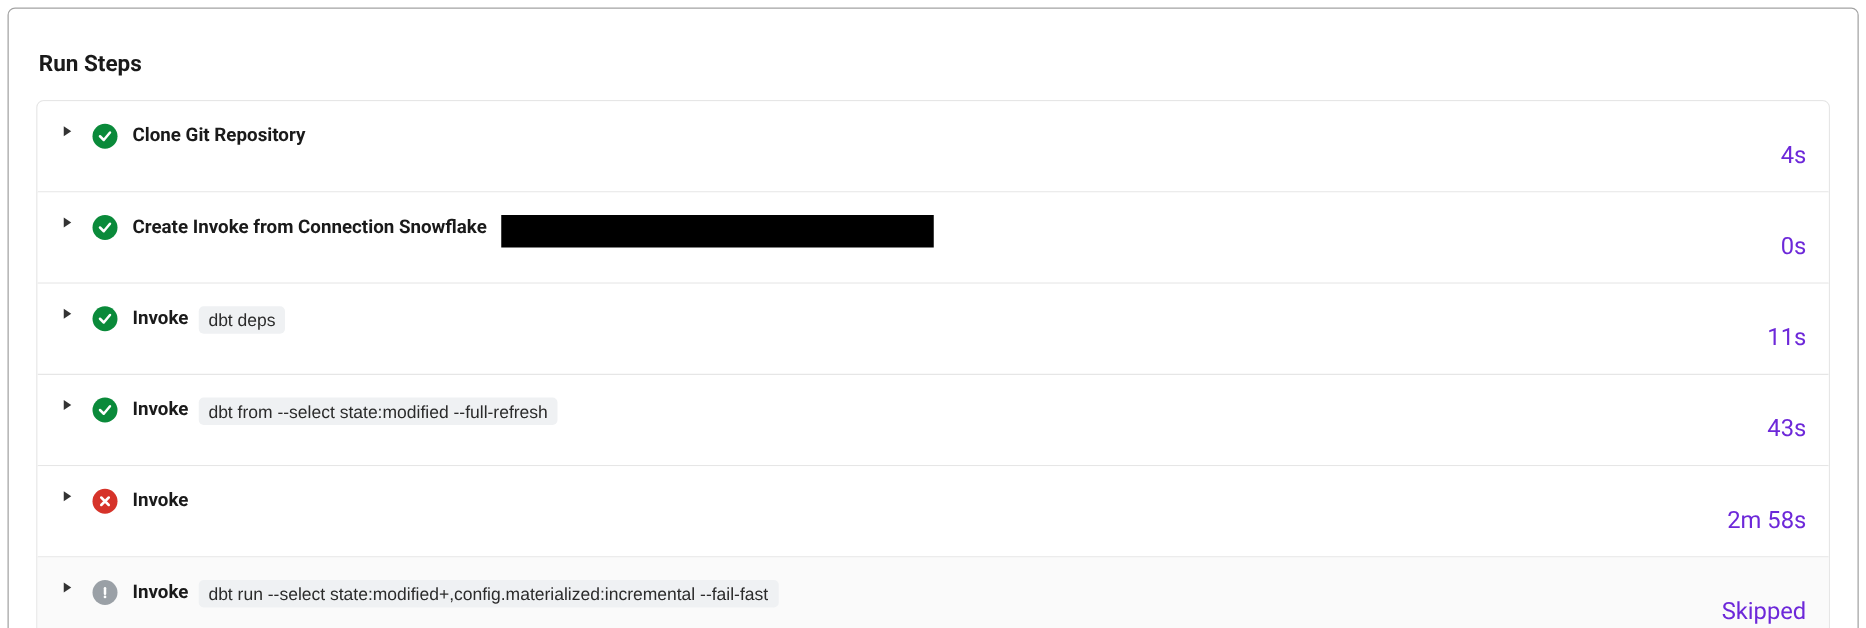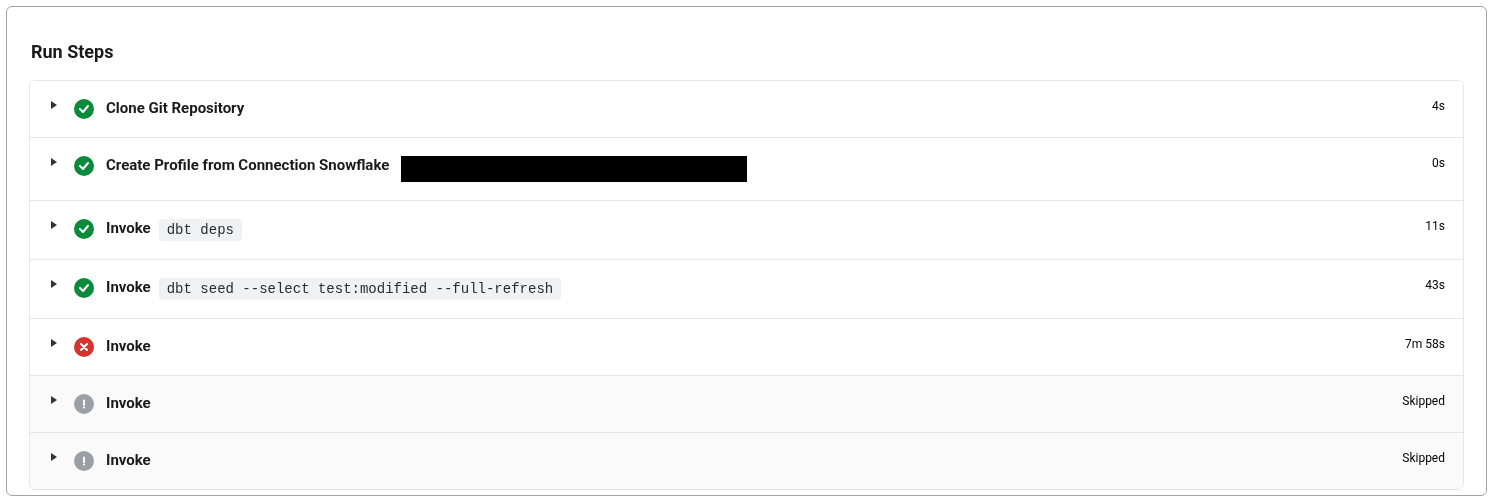--- a/index.html
+++ b/index.html
@@ -62,41 +62,42 @@
   .status-error   { background: #d6332a; }
   .status-skipped { background: #9aa0a6; }
   .status-icon svg { width: 12px; height: 12px; }
   .step-label {
     font-size: 15px;
     font-weight: 700;
     margin-right: 8px;
     white-space: nowrap;
   }
   .code-chip {
-    font-family: Liberation Mono, monospace;
+    font-family: Liberation Sans, sans-serif;
     font-size: 14px;
     background: #eff1f3;
     color: #2b2b2b;
     padding: 3px 8px;
     border-radius: 4px;
     white-space: nowrap;
   }
   .redact {
     display: inline-block;
     width: 346px;
     height: 26px;
     background: #000;
     margin-left: 4px;
     vertical-align: middle;
   }
   .spacer { flex: 1; }
   .duration {
-    font-size: 12px;
-    color: #000000;
+    font-size: 19px;
+    color: #6d28d9;
     white-space: nowrap;
+    margin-top: 13px;
   }
 </style>
 </head>
 <body>
 
 <div class="panel">
   <h2 class="panel-title">Run Steps</h2>
 
   <div class="steps-box">
 
@@ -121,21 +122,21 @@
       <span class="chevron">
         <svg viewBox="0 0 10 10">
             <path d="M2 1 L8 5 L2 9 Z" fill="currentColor"></path>
           </svg>
       </span>
       <span class="status-icon status-success">
         <svg viewBox="0 0 12 12">
             <path d="M2 6 L5 9 L10 3" fill="none" stroke="#fff" stroke-width="2" stroke-linecap="round" stroke-linejoin="round"></path>
           </svg>
       </span>
-      <span class="step-label">Create Profile from Connection Snowflake</span>
+      <span class="step-label">Create Invoke from Connection Snowflake</span>
 
       <span class="redact"></span>
       <span class="spacer"></span>
       <span class="duration">0s</span>
     </div>
 
     <div class="step-row">
       <span class="chevron">
         <svg viewBox="0 0 10 10">
             <path d="M2 1 L8 5 L2 9 Z" fill="currentColor"></path>
@@ -158,56 +159,57 @@
         <svg viewBox="0 0 10 10">
             <path d="M2 1 L8 5 L2 9 Z" fill="currentColor"></path>
           </svg>
       </span>
       <span class="status-icon status-success">
         <svg viewBox="0 0 12 12">
             <path d="M2 6 L5 9 L10 3" fill="none" stroke="#fff" stroke-width="2" stroke-linecap="round" stroke-linejoin="round"></path>
           </svg>
       </span>
       <span class="step-label">Invoke</span>
-      <span class="code-chip">dbt seed --select test:modified --full-refresh</span>
+      <span class="code-chip">dbt from --select state:modified --full-refresh</span>
 
       <span class="spacer"></span>
       <span class="duration">43s</span>
     </div>
 
     <div class="step-row">
       <span class="chevron">
         <svg viewBox="0 0 10 10">
             <path d="M2 1 L8 5 L2 9 Z" fill="currentColor"></path>
           </svg>
       </span>
       <span class="status-icon status-error">
         <svg viewBox="0 0 12 12">
             <path d="M3 3 L9 9 M9 3 L3 9" fill="none" stroke="#fff" stroke-width="2" stroke-linecap="round"></path>
           </svg>
       </span>
       <span class="step-label">Invoke</span>
 
       <span class="spacer"></span>
-      <span class="duration">7m 58s</span>
+      <span class="duration">2m 58s</span>
     </div>
 
     <div class="step-row skipped-row">
       <span class="chevron">
         <svg viewBox="0 0 10 10">
             <path d="M2 1 L8 5 L2 9 Z" fill="currentColor"></path>
           </svg>
       </span>
       <span class="status-icon status-skipped">
         <svg viewBox="0 0 12 12">
             <path d="M6 2.5 L6 7" stroke="#fff" stroke-width="2" stroke-linecap="round"></path>
             <circle cx="6" cy="9.5" r="1.1" fill="#fff"></circle>
           </svg>
       </span>
       <span class="step-label">Invoke</span>
+      <span class="code-chip">dbt run --select state:modified+,config.materialized:incremental --fail-fast</span>
 
       <span class="spacer"></span>
       <span class="duration">Skipped</span>
     </div>
 
     <div class="step-row skipped-row">
       <span class="chevron">
         <svg viewBox="0 0 10 10">
             <path d="M2 1 L8 5 L2 9 Z" fill="currentColor"></path>
           </svg>

